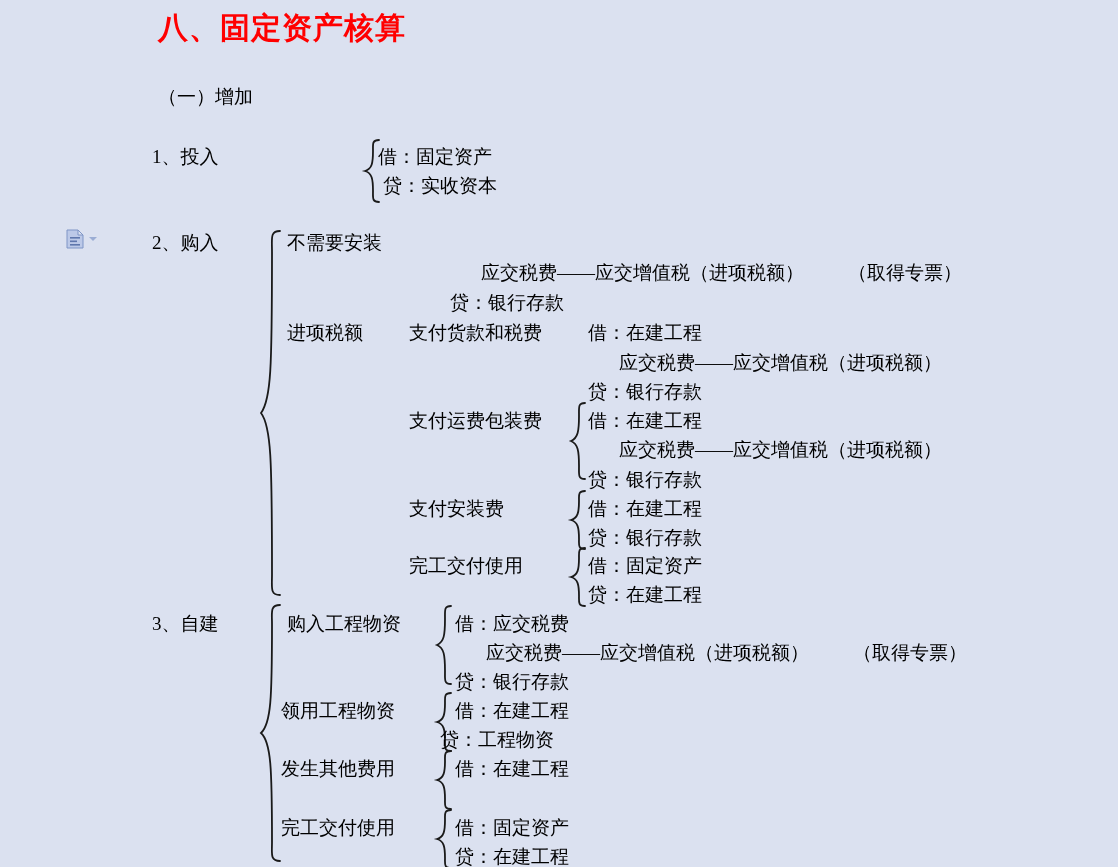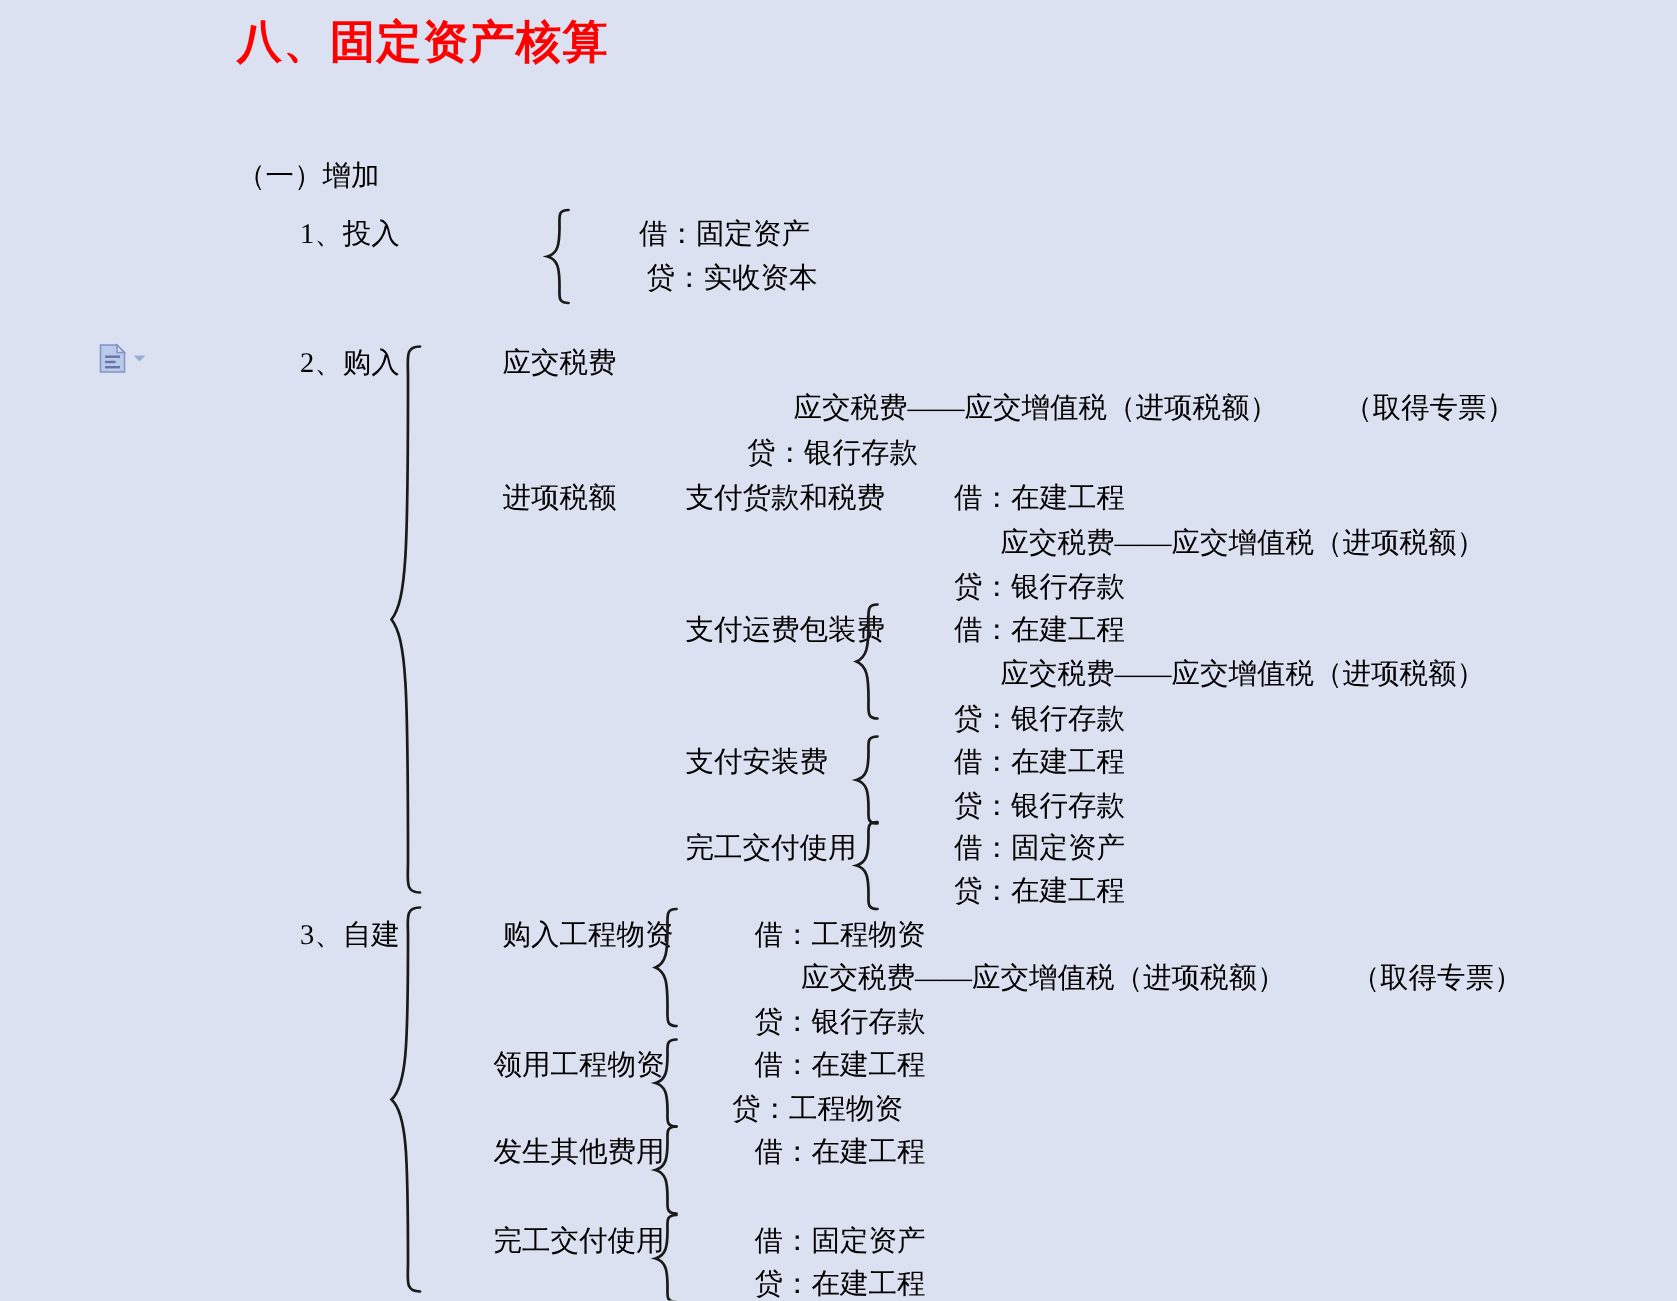--- a/index.html
+++ b/index.html
@@ -27,28 +27,26 @@
   
   .title {
     color: #ff0000;
     font-size: 30px;
     font-weight: bold;
     letter-spacing: 1px;
     font-family: "Liberation Serif", "DejaVu Serif", serif;
   }
   .subtitle {
     font-size: 19px;
-    margin-top: 20px;
   }
 
   
   .t {
     font-size: 19px;
     line-height: 29px;
-    margin-left: 48px;
   }
 
   
   .brace { position: absolute; }
   .brace svg { display: block; overflow: visible; }
 
   
   .paste-icon {
     position: absolute;
     width: 34px;
@@ -88,21 +86,21 @@
   <div class="abs t" style="left:383px; top:171px;">贷：实收资本</div>
 
   <div class="abs t" style="left:152px; top:228px;">2、购入</div>
 
   <div class="brace" style="left:258px; top:228px;">
     <svg width="26" height="370" viewBox="0 0 26 370">
       <path d="M22 3 C12 3, 14 10, 14 24 C14 140, 13 172, 3 185 C13 198, 14 230, 14 346 C14 360, 12 367, 22 367" fill="none" stroke="#1a1a1a" stroke-width="1.8" stroke-linecap="round"></path>
     </svg>
   </div>
 
-  <div class="abs t" style="left:287px; top:228px;">应交税费</div>
+  <div class="abs t" style="left:287px; top:228px;">不需要安装</div>
   <div class="abs t" style="left:481px; top:258px;">应交税费——应交增值税（进项税额）</div>
   <div class="abs t" style="left:848px; top:258px;">（取得专票）</div>
   <div class="abs t" style="left:450px; top:288px;">贷：银行存款</div>
 
   <div class="abs t" style="left:287px; top:318px;">进项税额</div>
 
   <div class="abs t" style="left:409px; top:318px;">支付货款和税费</div>
   <div class="abs t" style="left:588px; top:318px;">借：在建工程</div>
   <div class="abs t" style="left:619px; top:348px;">应交税费——应交增值税（进项税额）</div>
   <div class="abs t" style="left:588px; top:377px;">贷：银行存款</div>
@@ -142,21 +140,21 @@
       <path d="M22 3 C12 3, 14 10, 14 22 C14 96, 13 122, 3 131 C13 140, 14 166, 14 240 C14 252, 12 259, 22 259" fill="none" stroke="#1a1a1a" stroke-width="1.8" stroke-linecap="round"></path>
     </svg>
   </div>
 
   <div class="abs t" style="left:287px; top:609px;">购入工程物资</div>
   <div class="brace" style="left:434px; top:603px;">
     <svg width="20" height="84" viewBox="0 0 20 84">
       <path d="M17 3 C10 3, 11 7, 11 16 C11 32, 10 39, 3 42 C10 45, 11 52, 11 68 C11 77, 10 81, 17 81" fill="none" stroke="#1a1a1a" stroke-width="1.8" stroke-linecap="round"></path>
     </svg>
   </div>
-  <div class="abs t" style="left:455px; top:609px;">借：工程物资</div>
+  <div class="abs t" style="left:455px; top:609px;">借：应交税费</div>
   <div class="abs t" style="left:486px; top:638px;">应交税费——应交增值税（进项税额）</div>
   <div class="abs t" style="left:853px; top:638px;">（取得专票）</div>
   <div class="abs t" style="left:455px; top:667px;">贷：银行存款</div>
 
   <div class="abs t" style="left:281px; top:696px;">领用工程物资</div>
   <div class="brace" style="left:434px; top:691px;">
     <svg width="20" height="62" viewBox="0 0 20 62">
       <path d="M17 2 C10 2, 11 6, 11 12 C11 23, 10 29, 3 31 C10 33, 11 39, 11 50 C11 56, 10 60, 17 60" fill="none" stroke="#1a1a1a" stroke-width="1.8" stroke-linecap="round"></path>
     </svg>
   </div>

